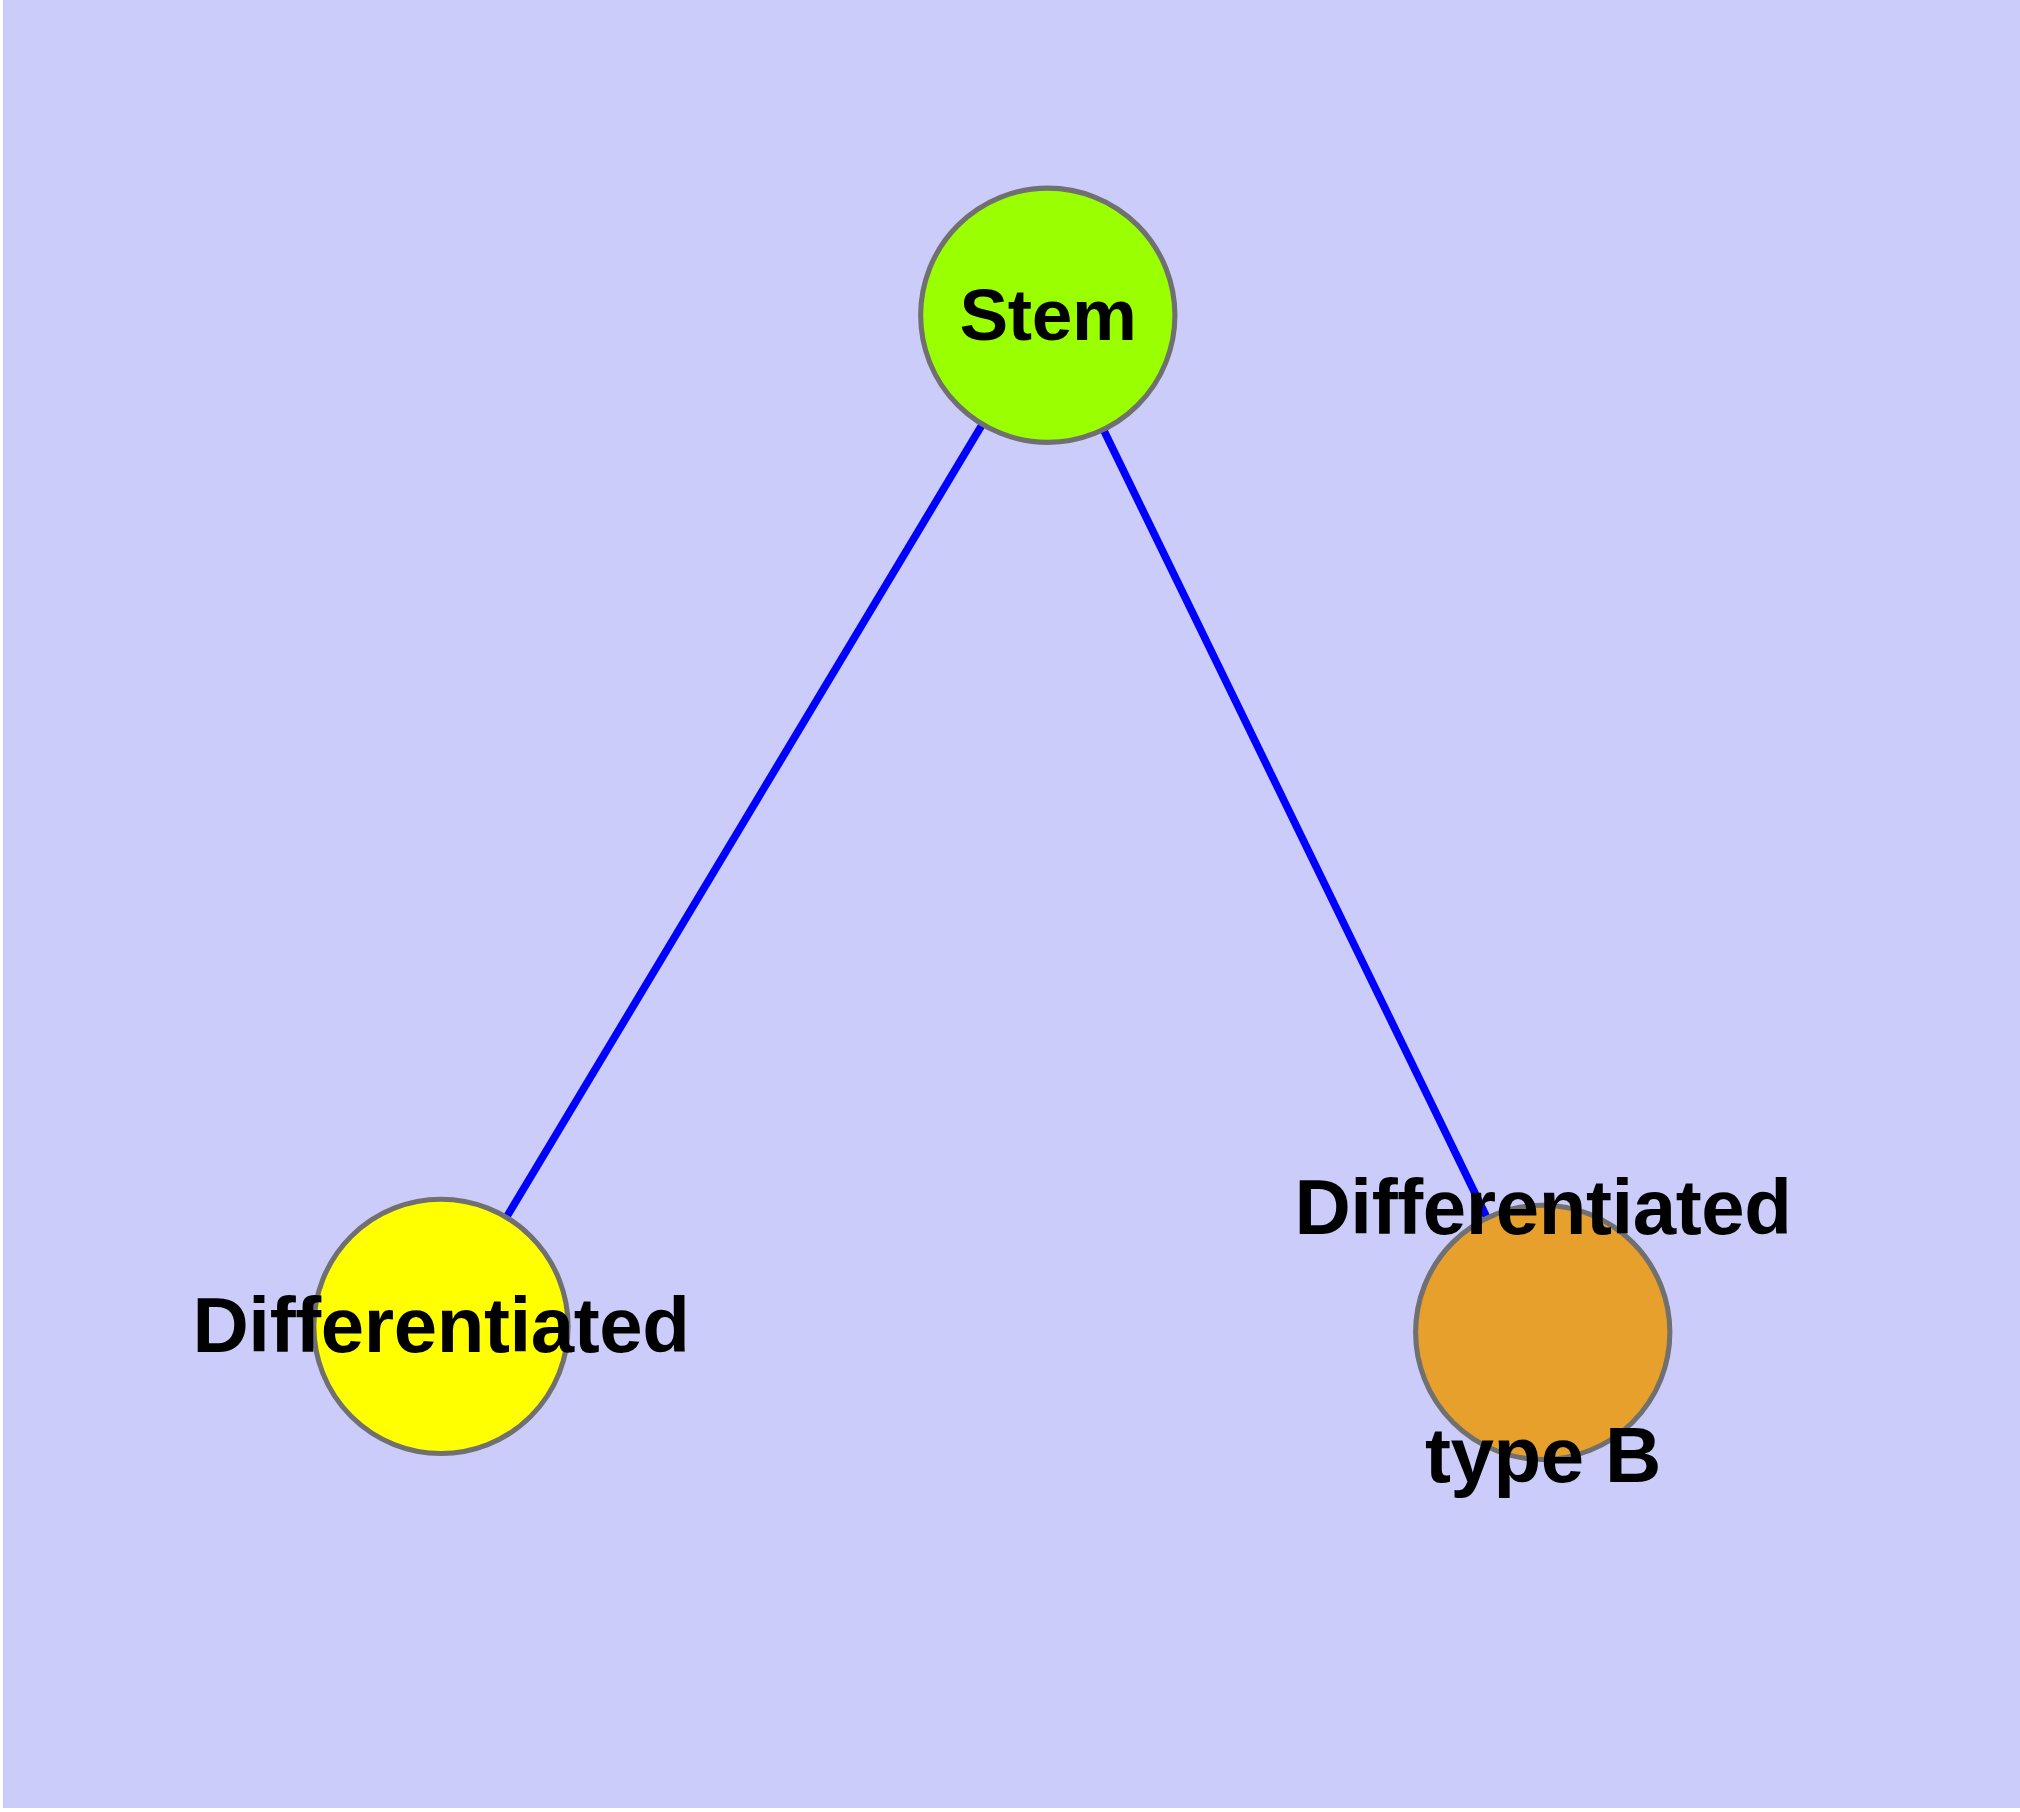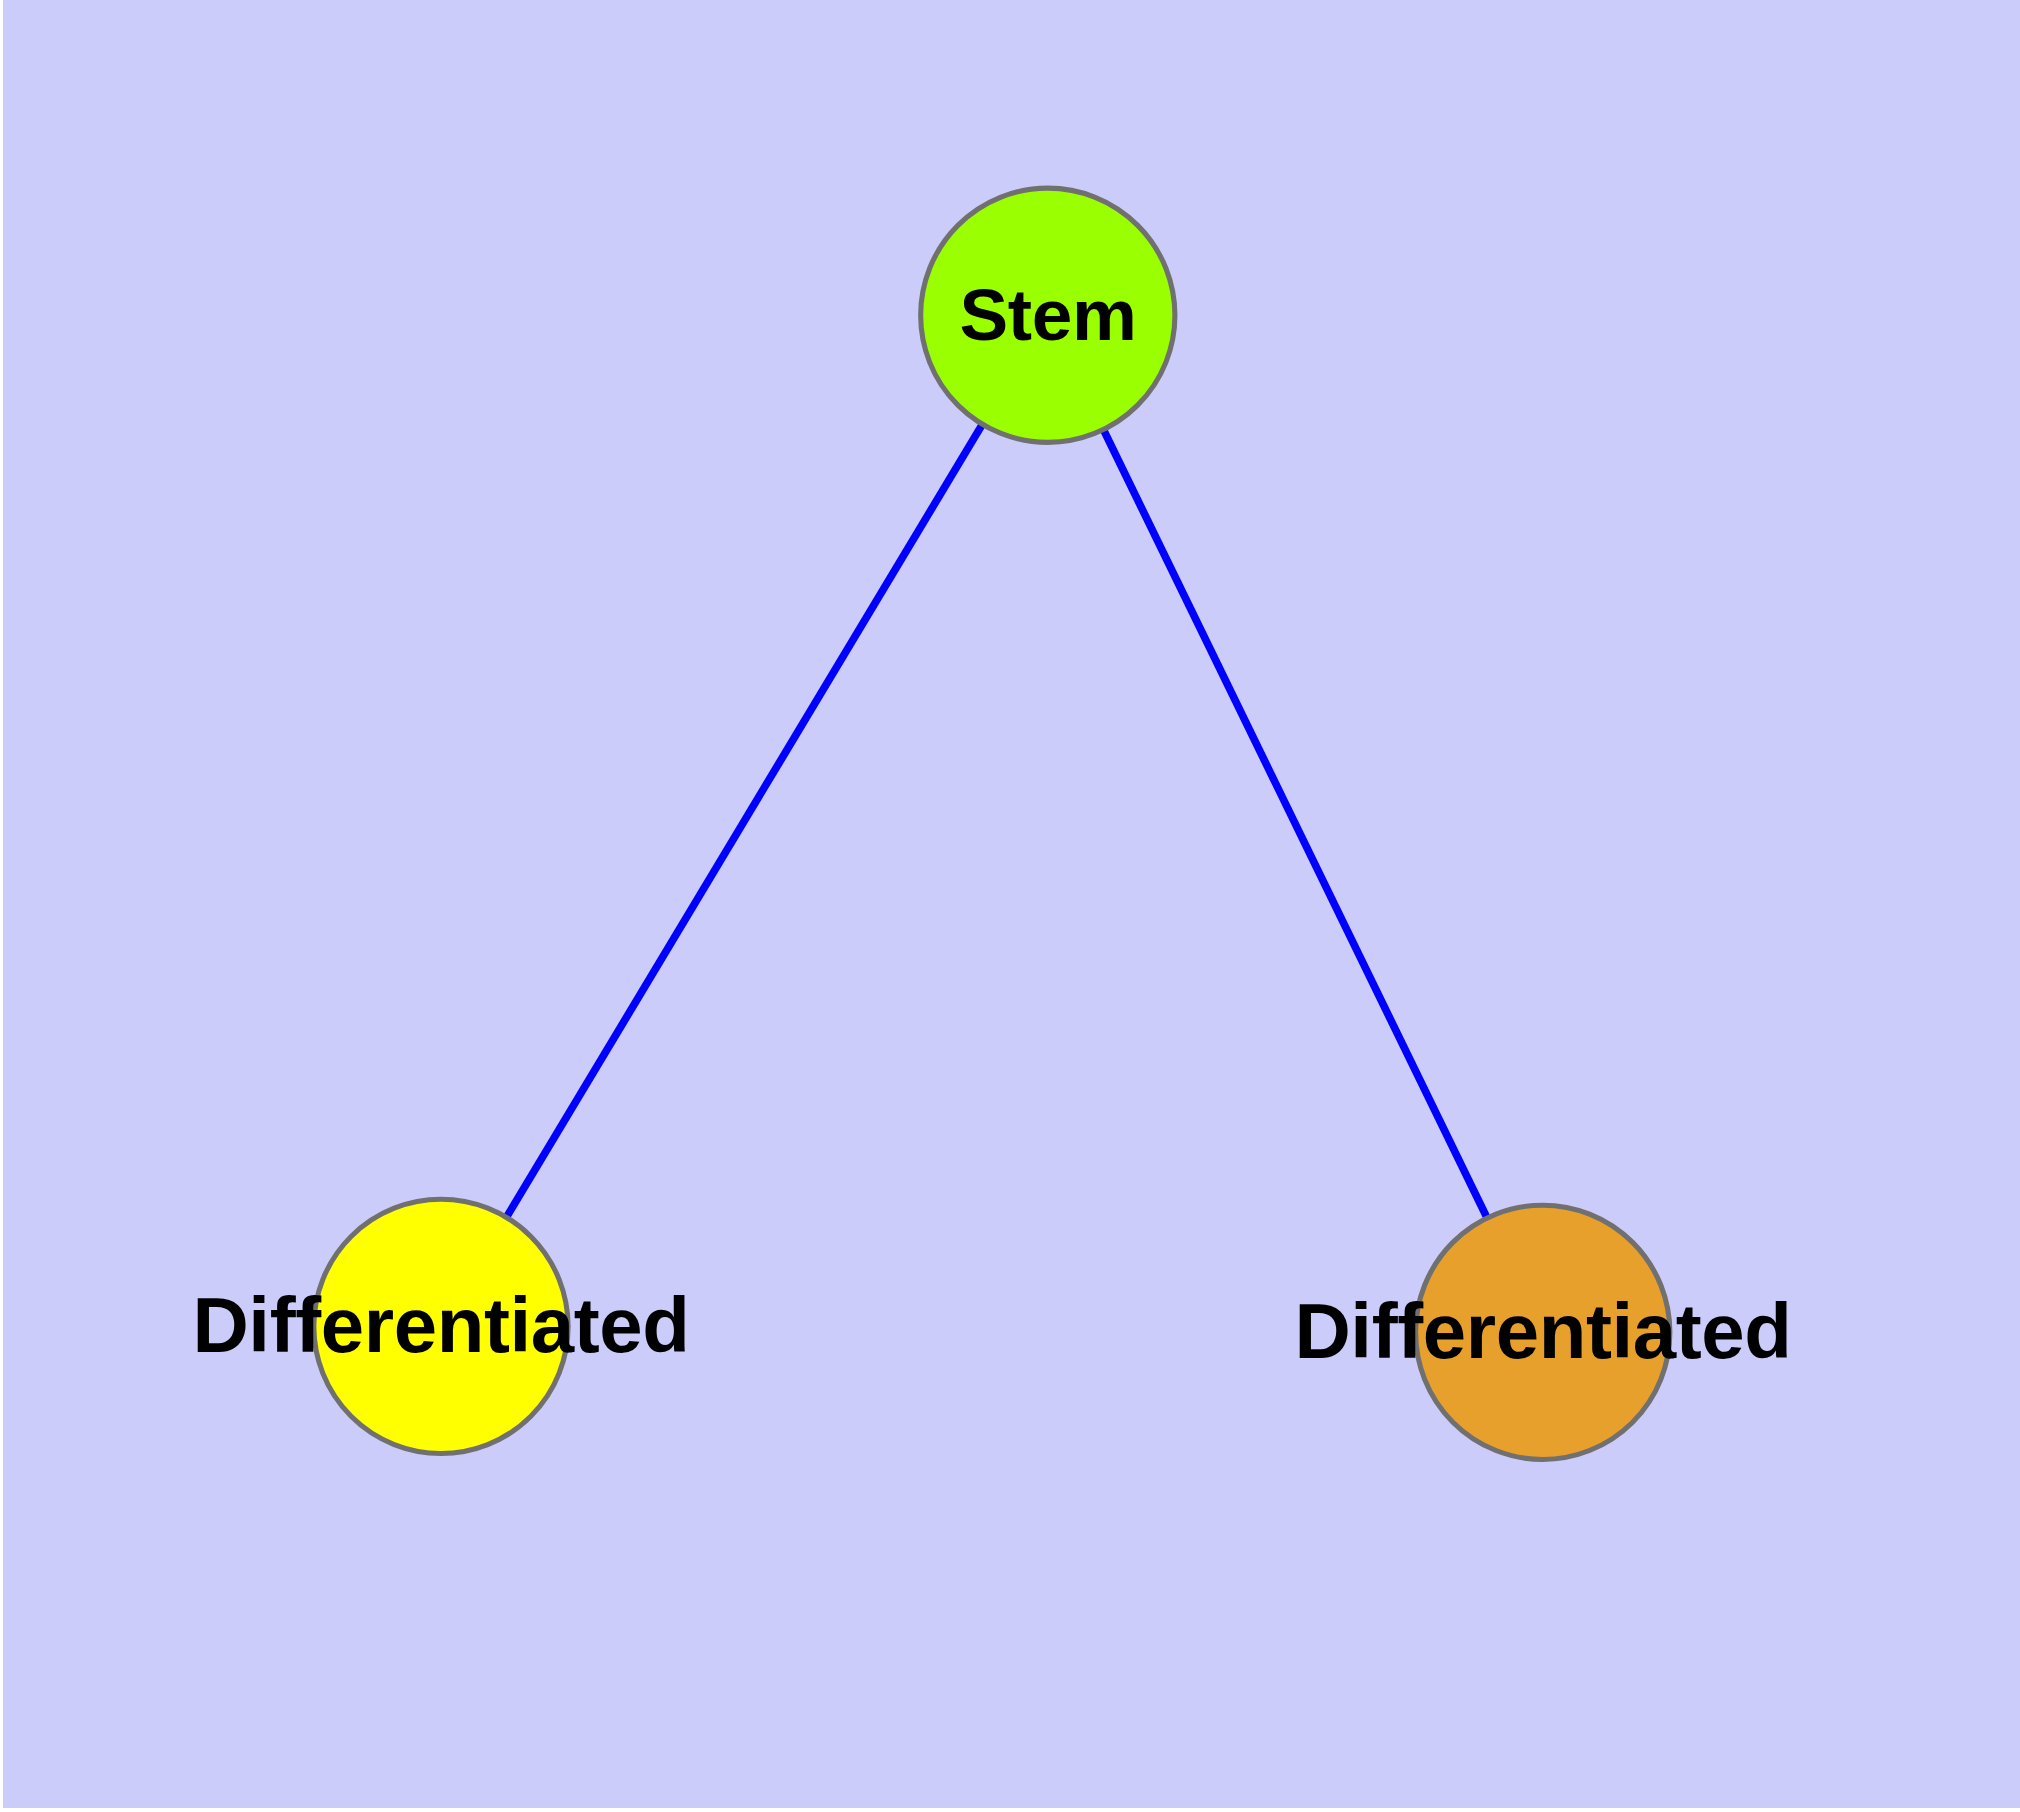--- a/index.html
+++ b/index.html
@@ -68,16 +68,17 @@
   </svg>
 
   <div class="node-label label-stem" style="left: 1048px; top: 315px; font-size: 73px; color: rgb(0, 0, 0);">Stem</div>
 
   <div class="node-label label-multi" style="left: 441px; top: 1326px; font-size: 78px; color: rgb(0, 0, 0);">
     <div>Differentiated</div>
   </div>
 
   <div class="node-label label-multi" style="left: 1543px; top: 1332px; font-size: 78px; color: rgb(0, 0, 0);">
     <div>Differentiated</div>
+    <div>type B</div>
   </div>
 
 </div>
 
 
 </body></html>

